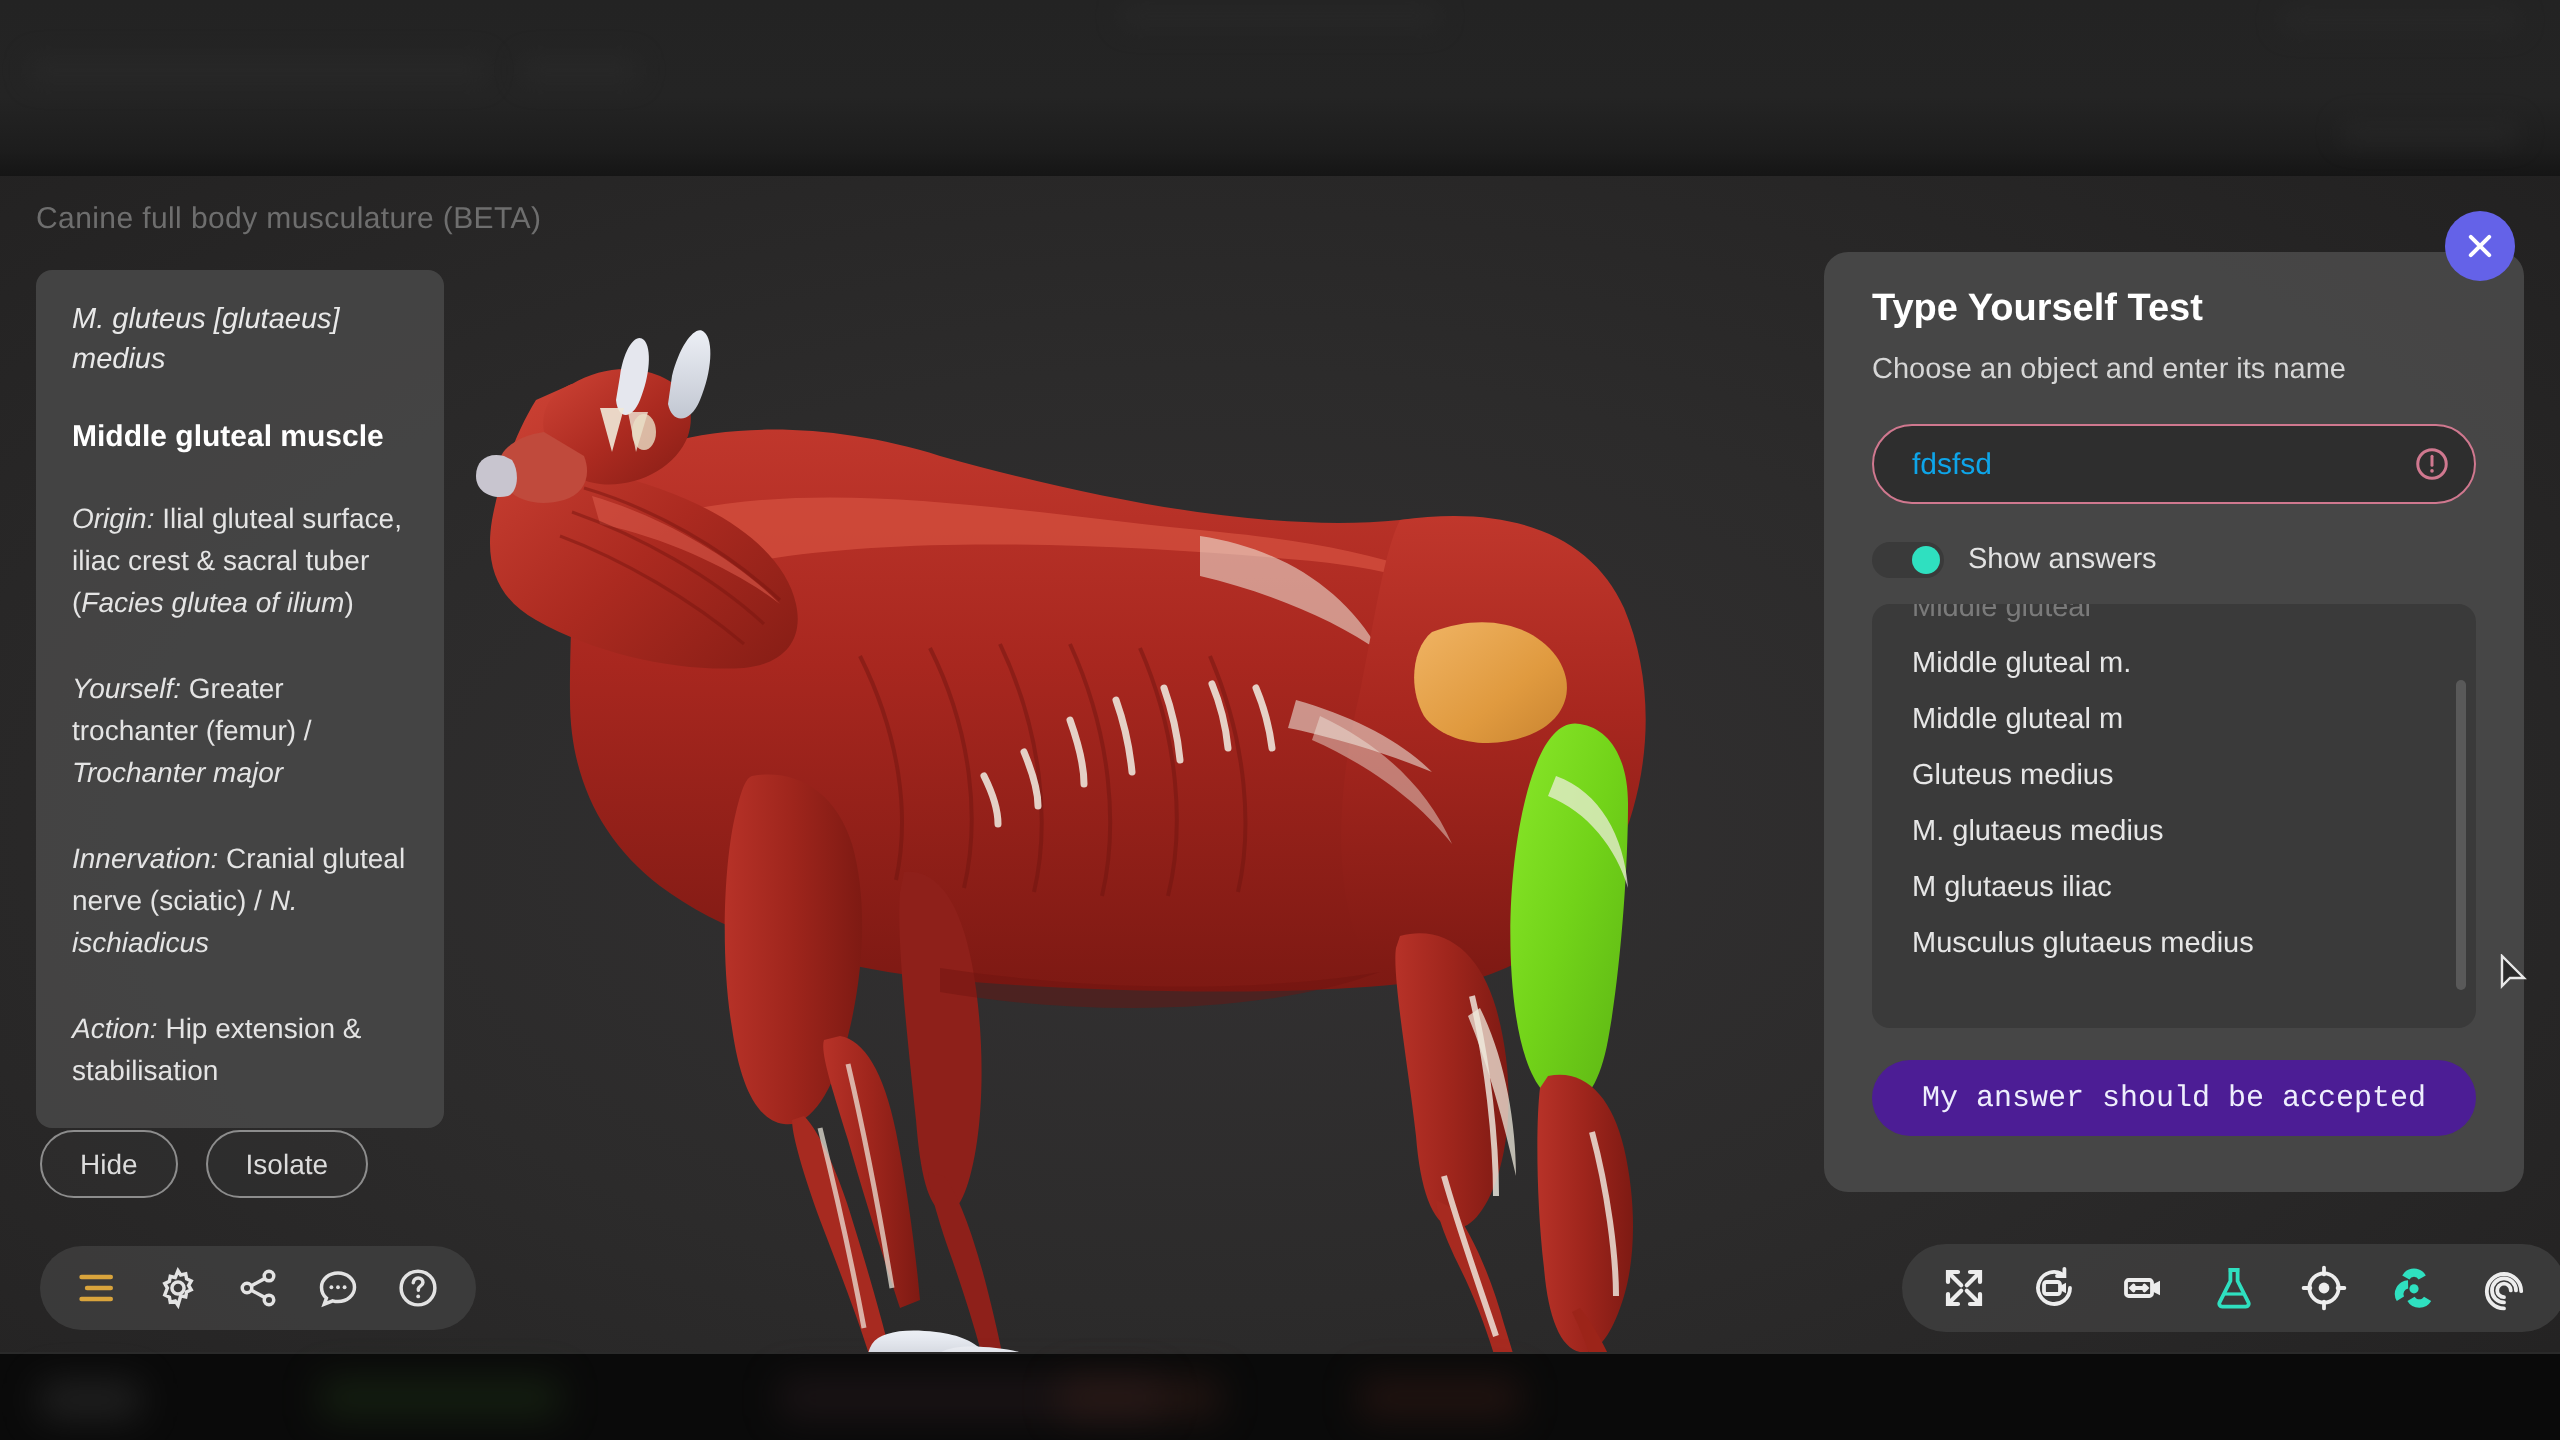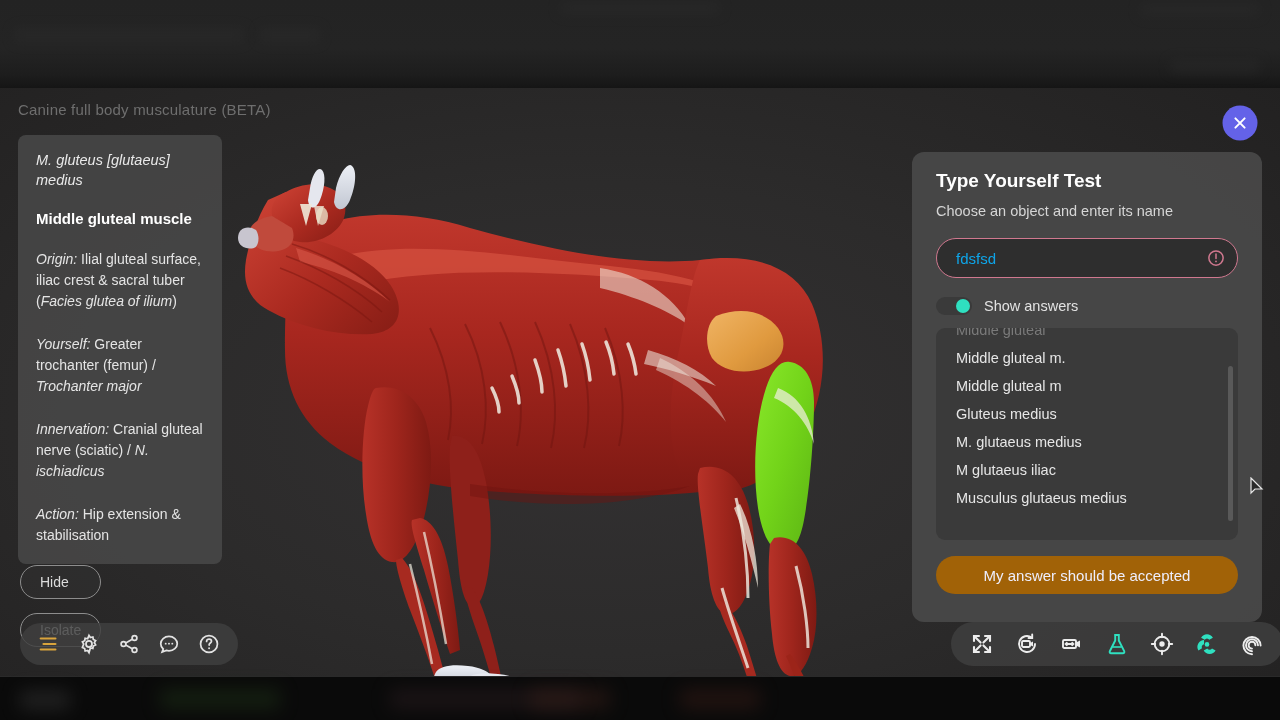--- a/index.html
+++ b/index.html
@@ -54,21 +54,21 @@
     font-style: italic; font-size: 14.5px; color: #e9e9e9; line-height: 1.35;
   }
   .info-common {
     font-weight: bold; font-size: 15px; color: #ffffff; margin-top: 20px;
   }
   .info-block { margin-top: 22px; font-size: 14px; color: #e4e4e4; line-height: 1.5; }
   .info-block em { font-style: italic; }
   .info-block .lbl { font-style: italic; }
 
   
-  .pillrow { position: absolute; left: 20px; top: 565px; display: flex; gap: 14px; z-index: 6; flex-direction: column; }
+  .pillrow { position: absolute; left: 20px; top: 565px; display: flex; gap: 14px; z-index: 6; }
   .pill {
     border: 1px solid #8d8d8d; border-radius: 18px;
     padding: 8px 19px; font-size: 14px; color: #dcdcdc;
     background: rgba(60,60,60,.25); cursor: pointer; white-space: nowrap;
   }
 
   
   .tools-left {
     position: absolute; left: 20px; top: 623px; height: 42px;
     display: flex; align-items: center; gap: 18px;
@@ -79,21 +79,21 @@
   
   .tools-right {
     position: absolute; left: 951px; top: 622px; height: 44px;
     display: flex; align-items: center; gap: 21px;
     background: rgba(62,62,62,.85); border-radius: 22px; padding: 0 19px; z-index: 6;
   }
   .tools-right .ti { width: 24px; height: 24px; cursor: pointer; display:block; }
 
   
   .test-panel {
-    position: absolute; left: 912px; top: 152px; width: 350px; height: 470px;
+    position: absolute; left: 912px; top: 126px; width: 350px; height: 470px;
     background: rgba(72,72,72,.95); border-radius: 12px; padding: 18px 24px 20px 24px;
     z-index: 7;
   }
   .tp-title { font-size: 19px; font-weight: bold; color: #fff; }
   .tp-sub { font-size: 14.5px; color: #d6d6d6; margin-top: 11px; }
   .tp-inputwrap {
     position: relative; margin-top: 19px; height: 40px;
   }
   .tp-input {
     width: 100%; height: 40px; border-radius: 20px;
@@ -127,22 +127,22 @@
     font-size: 14.5px; color: #e6e6e6; padding: 6px 20px; cursor: pointer;
     white-space: nowrap;
   }
   .ans.clipped { color: #7a7a7a; }
   .ans-scroll {
     position: absolute; right: 5px; top: 38px; width: 5px; height: 155px;
     background: #595959; border-radius: 3px; cursor: pointer;
   }
   .accept-btn {
     margin-top: 16px; width: 100%; height: 38px; border: none; border-radius: 19px;
-    background: #a16207; color: #eeeefd; font-size: 15px; cursor: pointer;
-    font-family: Liberation Sans, sans-serif;
+    background: #4c1d95; color: #eeeefd; font-size: 15px; cursor: pointer;
+    font-family: Liberation Mono, monospace;
   }
   .close-btn {
     position: absolute; left: 1240px; top: 123px; width: 35px; height: 35px;
     transform: translate(-50%,-50%); margin-left: 0;
     border-radius: 50%; background: #6462e8; z-index: 9; cursor: pointer;
     display: flex; align-items: center; justify-content: center;
   }
   .close-btn svg { width: 17px; height: 17px; }
 
   .cursor { position: absolute; left: 1250px; top: 477px; width: 14px; height: 18px; z-index: 20; }

